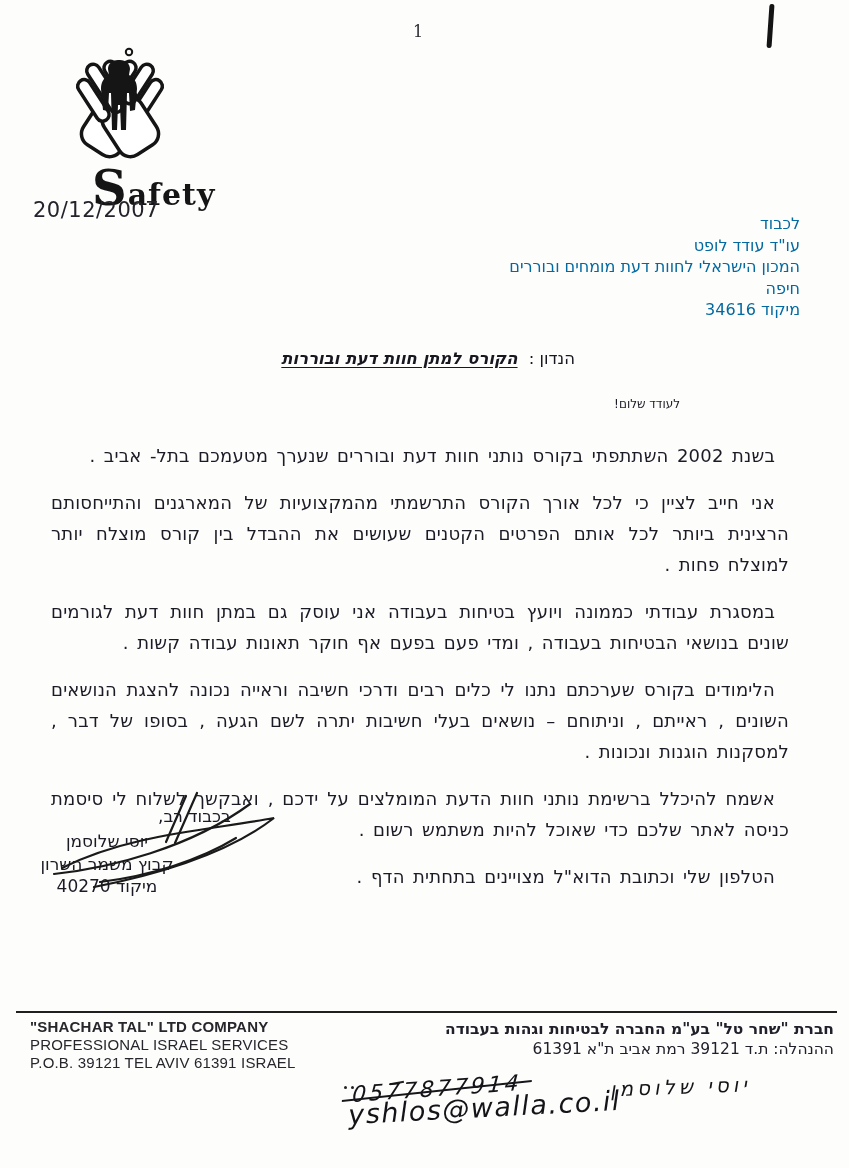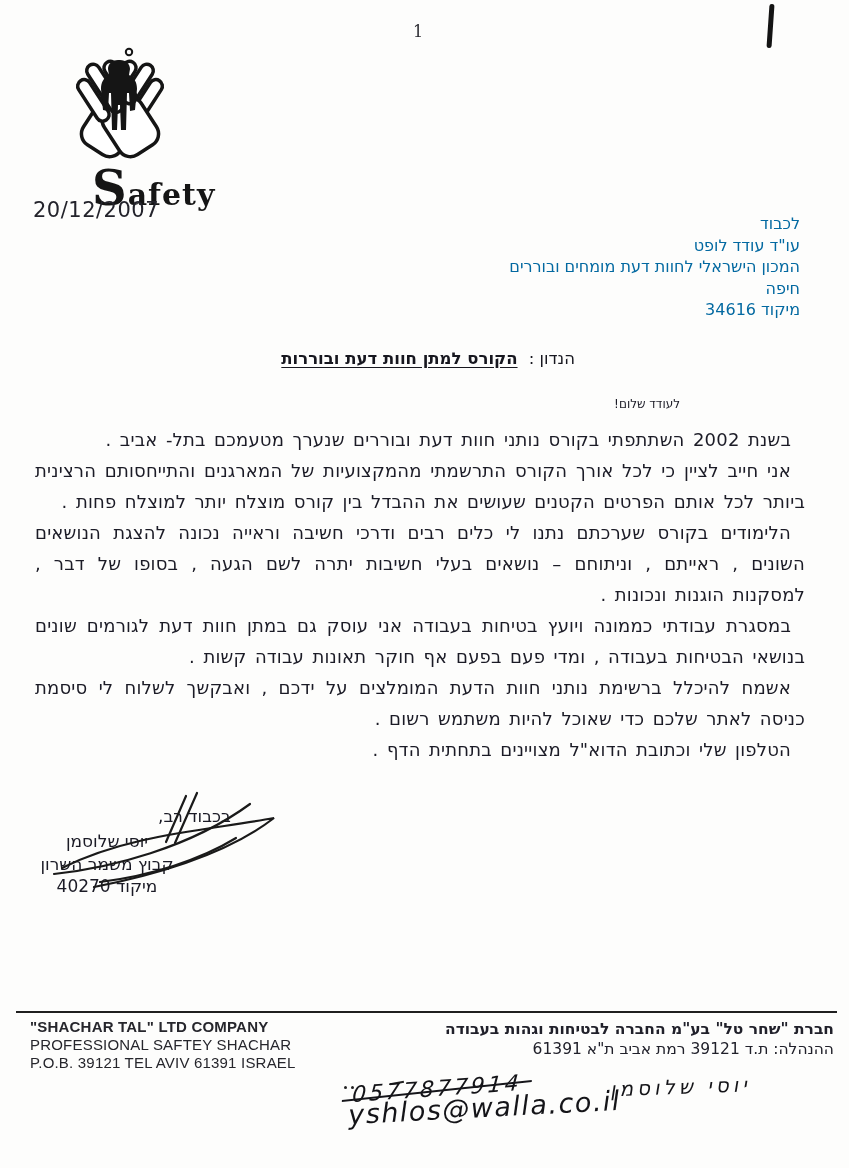--- a/index.html
+++ b/index.html
@@ -50,34 +50,35 @@
   
   .subject{
     position:absolute;right:274px;top:349px;
     direction:rtl;font-size:16.5px;white-space:nowrap;color:#17171f;
   }
   .subject .subject-title{
     font-weight:bold;
     text-decoration:underline;
     text-underline-offset:3px;
     margin-right:6px;
+    font-style:italic;
   }
   
   .greeting{
     position:absolute;right:169px;top:397px;
     direction:rtl;font-size:12px;font-weight:500;color:#1b1b26;
   }
   .body-block{
     position:absolute;right:44px;left:35px;top:424px;
     direction:rtl;text-align:justify;
     font-size:18px;line-height:31px;
     letter-spacing:.2px;word-spacing:2.5px;
     color:#1b1b26;
   }
-  .paragraph{margin:0;text-indent:14px;}
+  .paragraph{margin:16px;text-indent:14px;}
   
   .sig-closing{
     position:absolute;left:158px;top:806px;
     direction:rtl;font-size:17px;color:#1b1b26;
   }
   .sig-block{
     position:absolute;left:22px;top:830px;width:170px;
     direction:rtl;text-align:center;
     font-size:17px;line-height:22.5px;color:#1b1b26;
   }
@@ -176,22 +177,22 @@
   <div class="subject">
     <span class="subject-label">הנדון :</span>
     <span class="subject-title">הקורס למתן חוות דעת ובוררות</span>
   </div>
 
   <div class="greeting">לעודד שלום!</div>
 
   <div class="body-block">
       <div class="paragraph">בשנת 2002 השתתפתי בקורס נותני חוות דעת ובוררים שנערך מטעמכם בתל- אביב .</div>
       <div class="paragraph">אני חייב לציין כי לכל אורך הקורס התרשמתי מהמקצועיות של המארגנים והתייחסותם הרצינית ביותר לכל אותם הפרטים הקטנים שעושים את ההבדל בין קורס מוצלח יותר למוצלח פחות .</div>
+      <div class="paragraph">במסגרת עבודתי כממונה ויועץ בטיחות בעבודה אני עוסק גם במתן חוות דעת לגורמים שונים בנושאי הבטיחות בעבודה , ומדי פעם בפעם אף חוקר תאונות עבודה קשות .</div>
       <div class="paragraph">הלימודים בקורס שערכתם נתנו לי כלים רבים ודרכי חשיבה וראייה נכונה להצגת הנושאים השונים , ראייתם , וניתוחם – נושאים בעלי חשיבות יתרה לשם הגעה , בסופו של דבר , למסקנות הוגנות ונכונות .</div>
-      <div class="paragraph">במסגרת עבודתי כממונה ויועץ בטיחות בעבודה אני עוסק גם במתן חוות דעת לגורמים שונים בנושאי הבטיחות בעבודה , ומדי פעם בפעם אף חוקר תאונות עבודה קשות .</div>
       <div class="paragraph">אשמח להיכלל ברשימת נותני חוות הדעת המומלצים על ידכם , ואבקשך לשלוח לי סיסמת כניסה לאתר שלכם כדי שאוכל להיות משתמש רשום .</div>
       <div class="paragraph">הטלפון שלי וכתובת הדוא"ל מצויינים בתחתית הדף .</div>
     </div>
 
   <div class="sig-closing">בכבוד רב,</div>
   <div class="sig-block">
       <div class="line">יוסי שלוסמן</div>
       <div class="line">קבוץ משמר השרון</div>
       <div class="line">מיקוד 40270</div>
     </div>
@@ -202,21 +203,21 @@
       <path d="M212 14 C152 58 72 78 16 84"></path>
       <path d="M24 78 C92 44 172 40 236 28 C192 62 122 84 56 97"></path>
       <path d="M62 92 C112 86 162 70 198 48"></path>
     </svg>
   </div>
 
   <div class="footer-rule"></div>
 
   <div class="footer-en">
       <div class="line">"SHACHAR TAL" LTD COMPANY</div>
-      <div class="line">PROFESSIONAL SAFTEY SHACHAR</div>
+      <div class="line">PROFESSIONAL ISRAEL SERVICES</div>
       <div class="line">P.O.B. 39121 TEL AVIV  61391 ISRAEL</div>
     </div>
 
   <div class="footer-he">
       <div class="line">חברת "שחר טל" בע"מ החברה לבטיחות וגהות בעבודה</div>
       <div class="line">ההנהלה: ת.ד 39121 רמת אביב ת"א 61391</div>
     </div>
 
   <div class="pen-dot" style="left:344px;top:1086px;"></div>
   <div class="pen-dot" style="left:351px;top:1086px;"></div>

